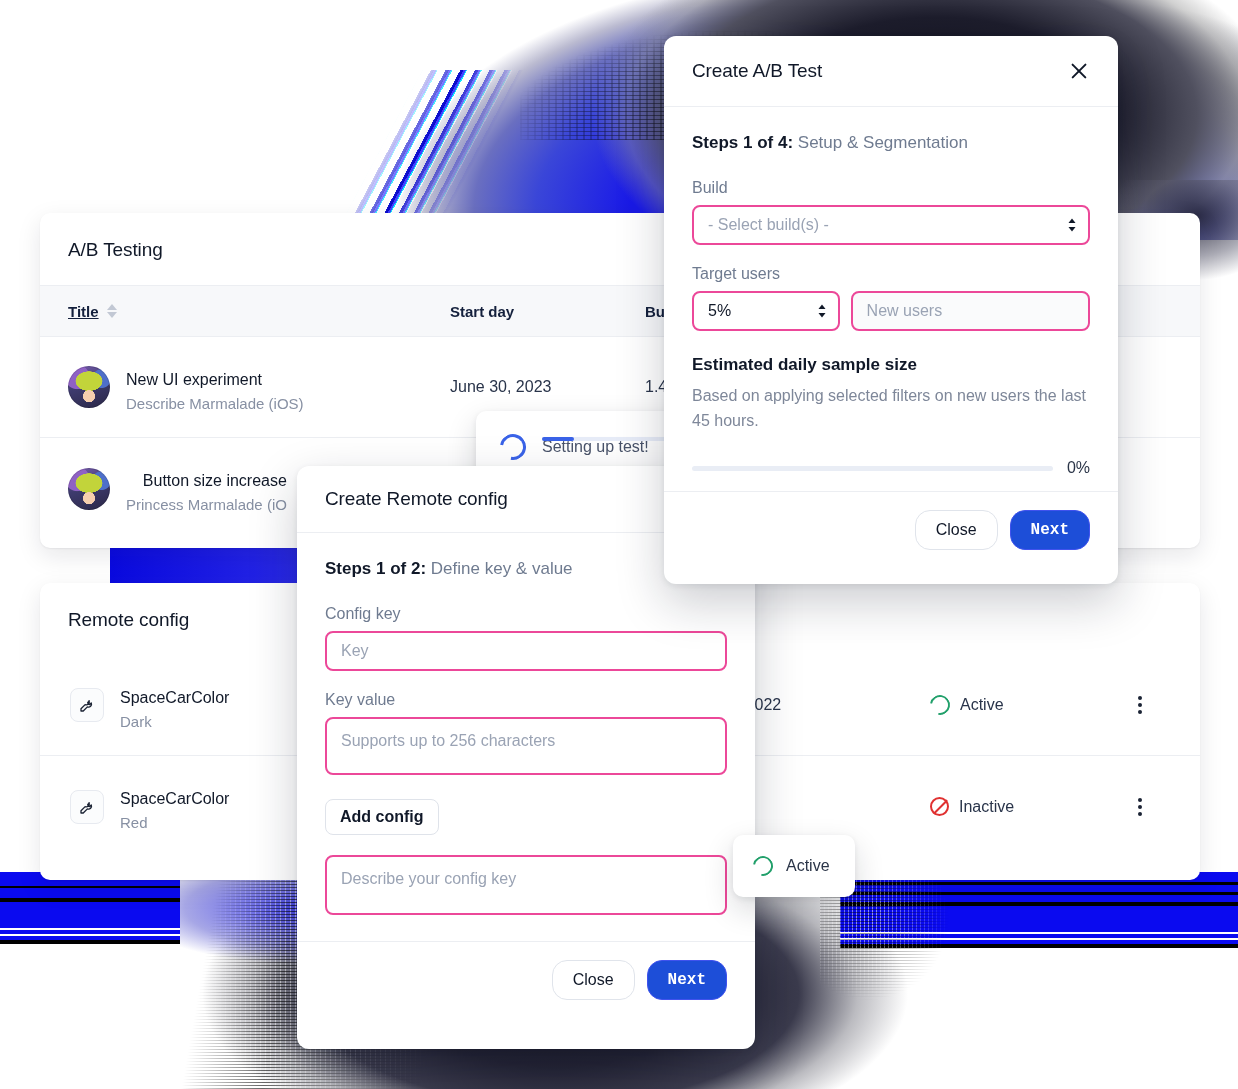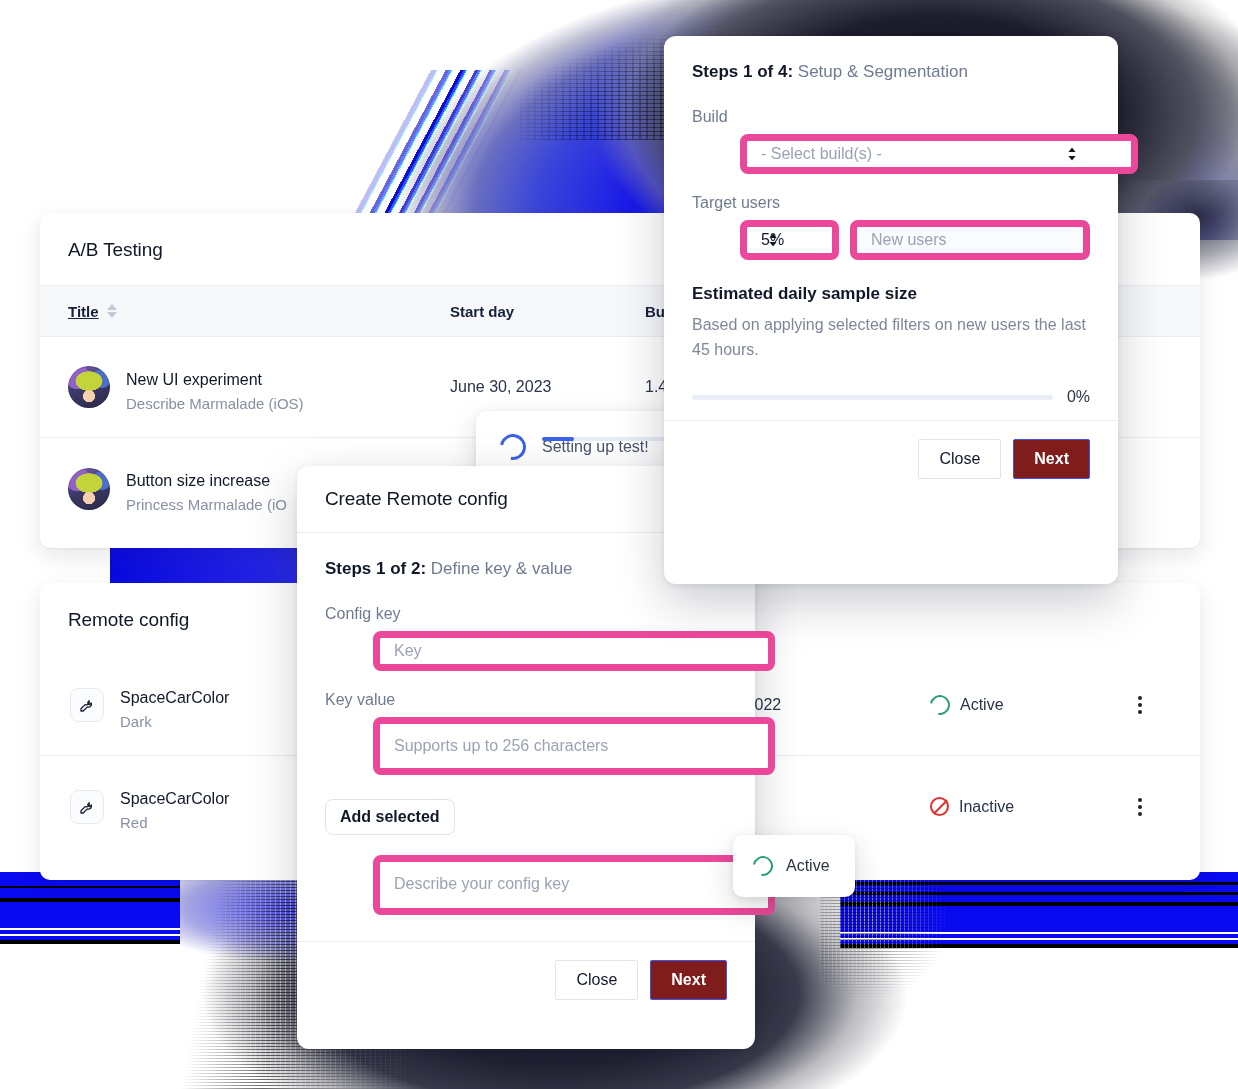--- a/index.html
+++ b/index.html
@@ -136,37 +136,37 @@
     padding: 24px 28px; border-bottom: 1px solid #eceef2; }
   .modal-head h2 { font-size: 19px; font-weight: 400; color: #101828; letter-spacing: -0.1px; }
   .xbtn { width: 22px; height: 22px; position: relative; cursor: pointer; }
   .xbtn:before, .xbtn:after { content:""; position:absolute; left:1px; top:10px; width:20px; height:1.8px; background:#101828; border-radius:2px; }
   .xbtn:before { transform: rotate(45deg); } .xbtn:after { transform: rotate(-45deg); }
   .modal-body { padding: 26px 28px 22px 28px; }
   .steps { font-size: 17px; color: #6f7b90; margin-bottom: 26px; }
   .steps b { color: #101828; font-weight: 700; }
   .flabel { display:block; font-size: 16px; color: #6f7b90; margin-bottom: 8px; }
   .field {
-    width: 100%; height: 40px; border: 7px solid #ec4899; border-radius: 8px;
+    width: 100%; height: 40px; border: 2px solid #ec4899; border-radius: 8px;
     background: #fff; padding: 0 14px; font-size: 16px; color: #6f7b90;
-    font-family: "Liberation Sans", sans-serif; outline: none; margin-left: 48px;
+    font-family: "Liberation Sans", sans-serif; outline: none;
   }
   .field.muted { background: #fafbfc; }
   .field::placeholder { color: #9aa3b4; }
   textarea.field { height: 56px; padding: 12px 14px; resize: none; line-height: 20px; }
   textarea.ta-lg { height: 58px; }
   .selwrap { position: relative; display: inline-block; }
   .selwrap .chev {
     position: absolute; right: 13px; top: 50%; transform: translateY(-50%);
     width: 10px; height: 16px; pointer-events: none;
   }
   .modal-foot { display:flex; justify-content: flex-end; gap: 12px; padding: 18px 28px 20px 28px; border-top: 1px solid #eceef2; }
-  .btn { height: 40px; padding: 0 20px; border-radius: 2px; font-size: 16px; cursor: pointer;
+  .btn { height: 40px; padding: 0 20px; border-radius: 15px; font-size: 16px; cursor: pointer;
     font-family: "Liberation Sans", sans-serif; border: 1px solid #e0e4eb; background: #fff; color: #101828; }
-  .btn.primary { background: #7f1d1d; border-color: #4052ee; color: #fff; font-weight: 700; }
+  .btn.primary { background: #1d4ed8; border-color: #4052ee; color: #fff; font-weight: 700; font-family: Liberation Mono, monospace; }
   .btn-ghost { height: 36px; padding: 0 14px; border-radius: 8px; border: 1px solid #dfe3ea;
     background: #fff; color: #101828; font-size: 16px; font-weight: 700; cursor: pointer;
     font-family: "Liberation Sans", sans-serif; }
   .estimate-title { font-size: 17px; color: #101828; font-weight: 700; margin-bottom: 8px; }
   .estimate-sub { font-size: 16px; color: #7e8799; line-height: 25px; }
   .progress-row { display: flex; align-items: center; gap: 14px; margin-top: 26px; }
   .progress { flex: 1; height: 5px; border-radius: 4px; background: #e9edf5; }
   .progress > div { height: 100%; border-radius: 4px; background: #4052ee; }
   .pct { font-size: 16px; color: #2b3548; }
 
@@ -226,21 +226,21 @@
         <div>
           <div class="cell-title">New UI experiment</div>
           <div class="cell-sub">Describe Marmalade (iOS)</div>
         </div>
       </div>
       <div class="cell-text" style="width:195px;">June 30, 2023</div>
       <div class="cell-text" style="width:120px;">1.4</div>
     </div>
 
     <div class="trow" style="border-bottom:none;">
-      <div class="cell-main" style="width:410px; padding-left:28px;">
+      <div class="cell-main" style="width:410px; padding-left:28px;text-align:right;">
         <div class="avatar"></div>
         <div>
           <div class="cell-title">Button size increase</div>
           <div class="cell-sub">Princess Marmalade (iO</div>
         </div>
       </div>
     </div>
   </div>
 
   <div class="card" style="left:40px; top:583px; width:1160px; height:297px;">
@@ -320,36 +320,40 @@
         <b>Steps 1 of 2:</b>
         <span>Define key &amp; value</span>
       </div>
 
       <label class="flabel">Config key</label>
       <input class="field" style="margin-bottom: 20px;" placeholder="Key">
 
       <label class="flabel">Key value</label>
       <textarea class="field ta-lg" style="margin-bottom: 20px;" placeholder="Supports up to 256 characters"></textarea>
 
-      <button class="btn-ghost" style="margin-bottom:20px;">Add selected</button>
+      <button class="btn-ghost" style="margin-bottom:20px;">Add config</button>
 
       <textarea class="field" style="height: 60px;" placeholder="Describe your config key"></textarea>
     </div>
     <div class="modal-foot">
       <button class="btn">Close</button>
       <button class="btn primary">Next</button>
     </div>
   </div>
 
   <div class="toast" style="left:733px; top:835px; width:122px; height:62px; padding:0 20px; gap:13px;">
     <div class="spinner green"></div>
     <div class="toast-text" style="color:#2b3548;">Active</div>
   </div>
 
   <div class="modal" style="left:664px; top:36px; width:454px; height:548px;">
+    <div class="modal-head">
+      <h2>Create A/B Test</h2>
+      <div class="xbtn"></div>
+    </div>
     <div class="modal-body" style="padding:26px 28px 14px 28px;">
       <div class="steps">
         <b>Steps 1 of 4:</b>
         <span>Setup &amp; Segmentation</span>
       </div>
 
       <label class="flabel">Build</label>
       <div class="selwrap" style="display:block; margin-bottom:20px;">
         <input class="field" readonly="" placeholder="- Select build(s) -" style="">
         <svg class="chev" viewBox="0 0 10 16">

